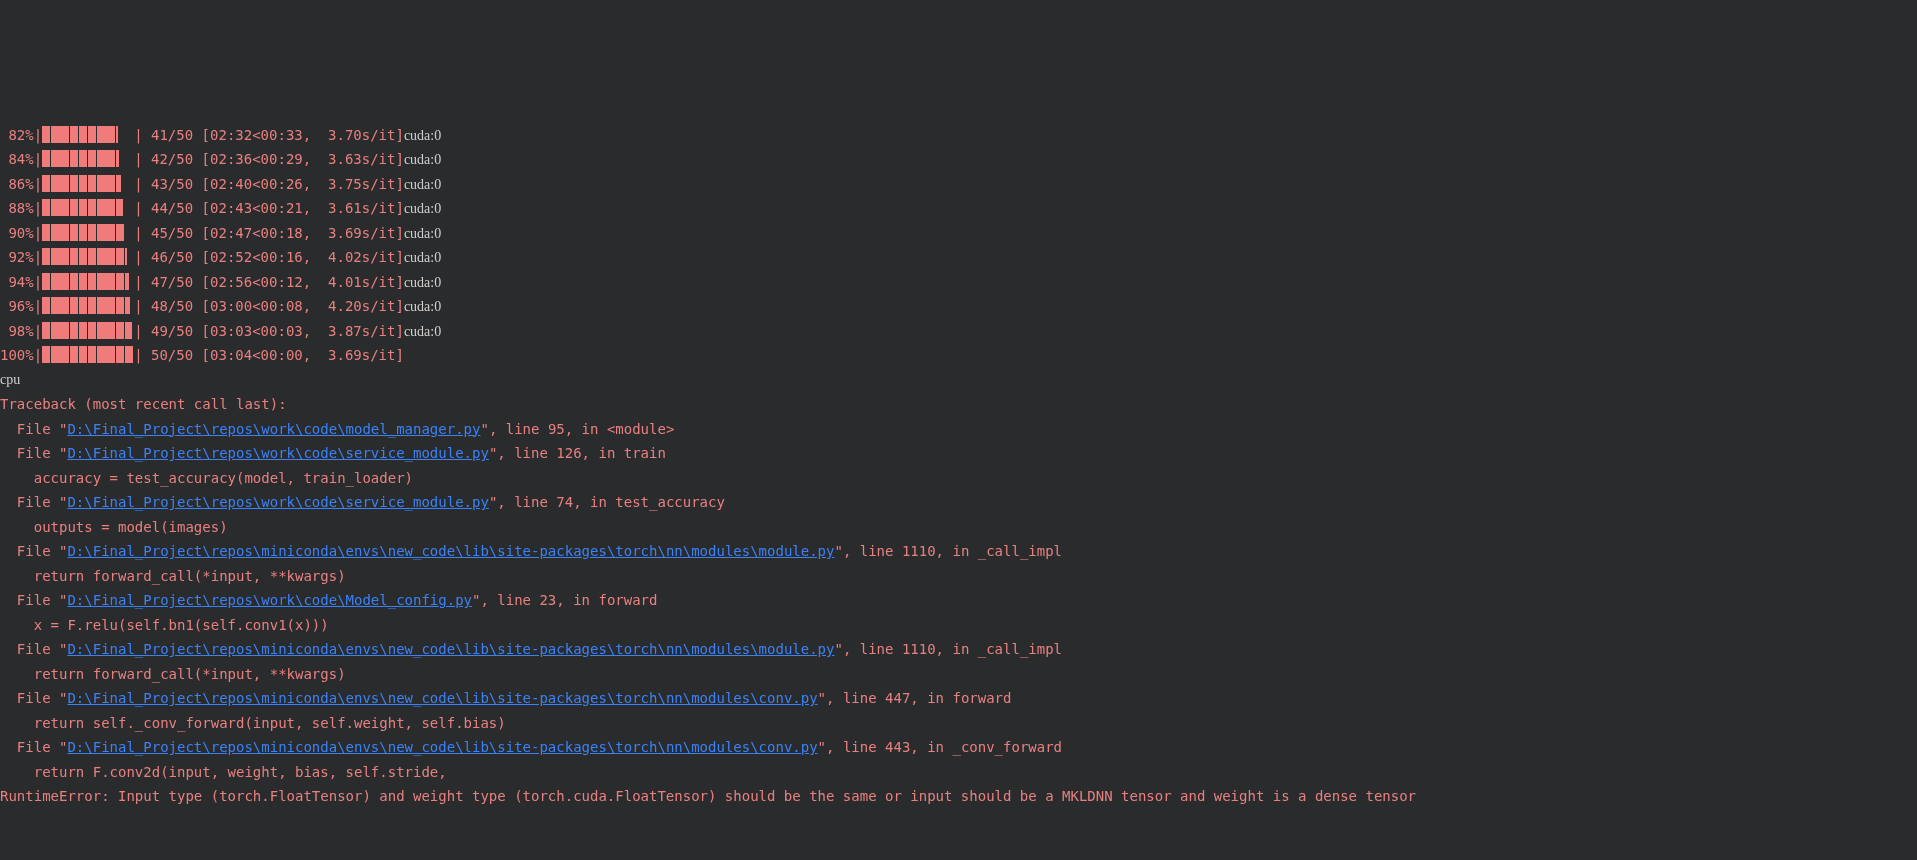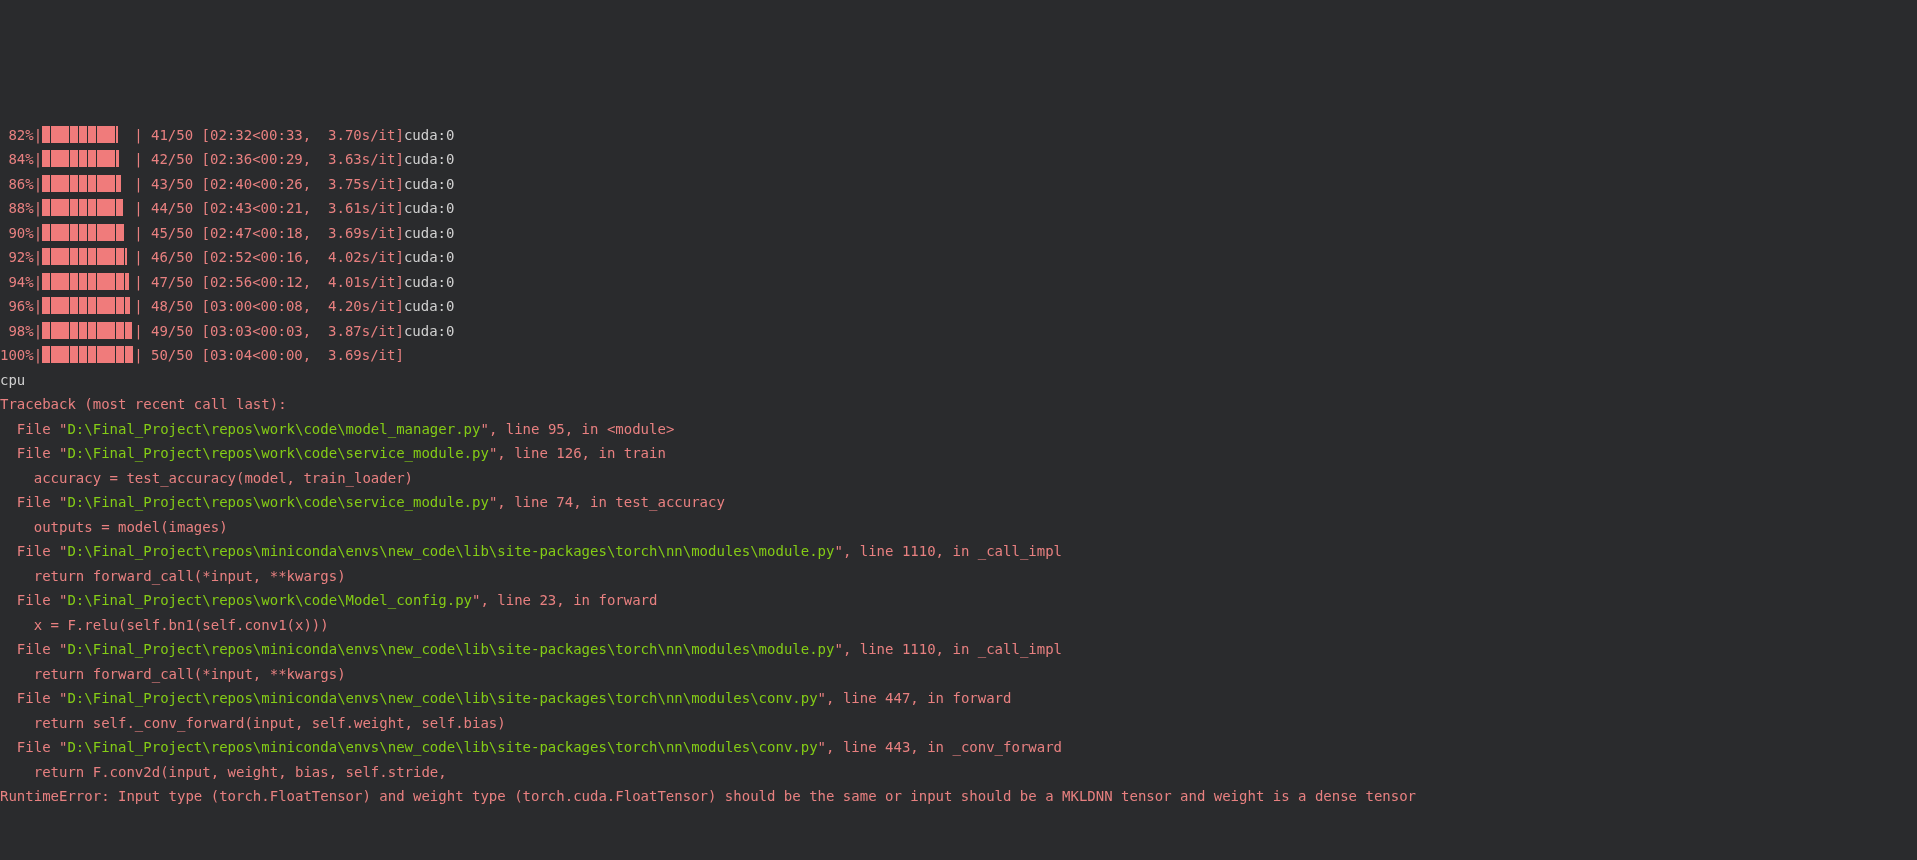--- a/index.html
+++ b/index.html
@@ -13,22 +13,22 @@
     width: 1917px;
     height: 860px;
     overflow: hidden;
     white-space: pre;
   }
   .term {
     padding-top: 0px;
   }
   .line { height: 24.5px; }
   .red { color: #e88080; }
-  .white { color: #d0d0d0; }
-  .link { color: #84cc16; cursor: pointer; }
+  .white { color: #d0d0d0; font-family: Liberation Serif, serif; }
+  .link { color: #3b82f6; text-decoration: underline; cursor: pointer; }
   .bar-wrap {
     display: inline-block;
     width: 92px;
     height: 17px;
     position: relative;
     vertical-align: -3px;
   }
   .bar-fill {
     position: absolute;
     left: 0; top: 0; bottom: 0;

